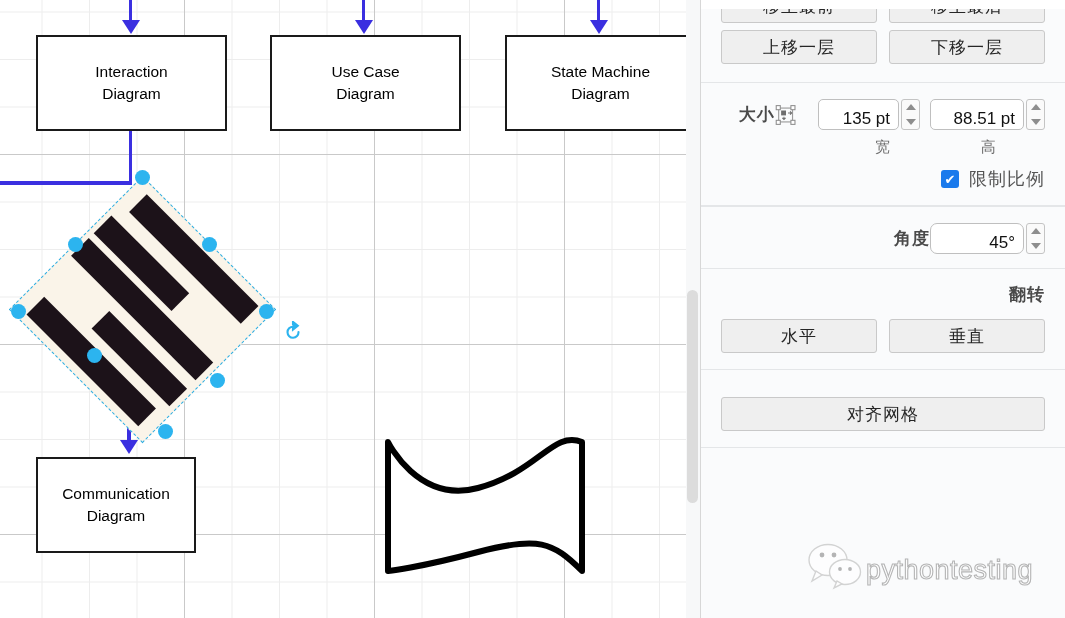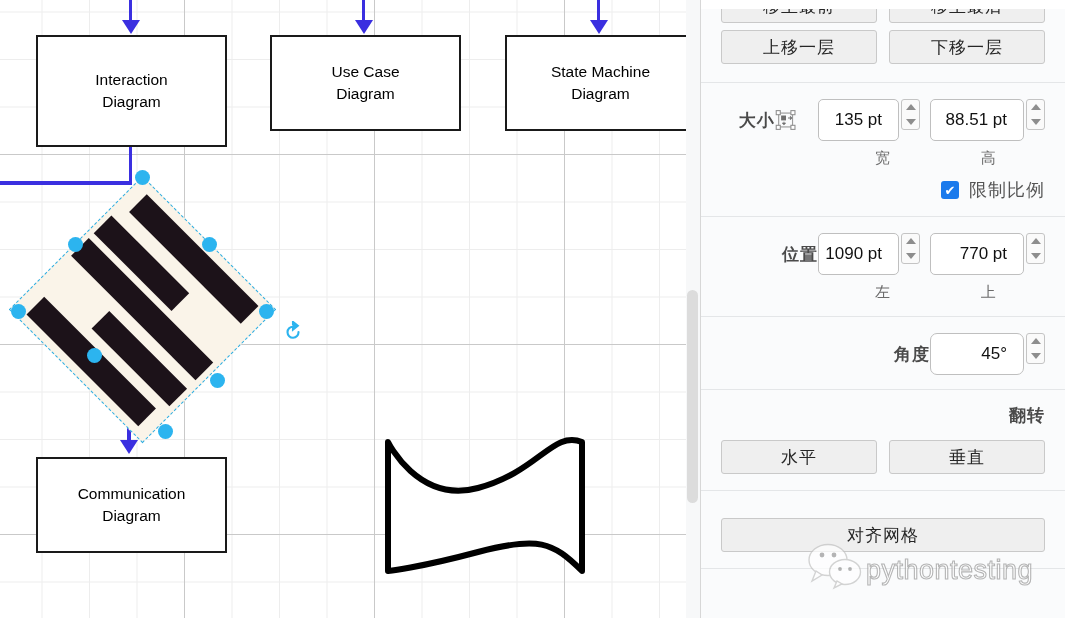--- a/index.html
+++ b/index.html
@@ -104,24 +104,24 @@
   .btn.wide { flex: 1 1 100%; }
 
   .row { display: flex; align-items: center; }
   .sec-label {
     font-size: 17px; font-weight: bold; color: #4a4a4a; letter-spacing: 1px; text-align: right;
   }
   .sub-label { font-size: 15px; color: #6b6b6b; letter-spacing: 1px; }
 
   .spin-group { display: flex; align-items: stretch; }
   .field {
-    width: 81px; height: 42px;
+    width: 81px; height: 31px;
     background: #fff; border: 1px solid #bfbfbf; border-radius: 5px;
-    display: flex; align-items: center; justify-content: flex-end;
-    padding-right: 16px; font-size: 17px; color: #111;
+    display: flex; align-items: flex-end; justify-content: flex-end;
+    padding-right: 8px; font-size: 17px; color: #111;
   }
   .spinner {
     width: 19px; height: 31px; margin-left: 2px;
     border: 1px solid #c4c4c4; border-radius: 3px; background: #fafafa;
     display: flex; flex-direction: column; align-items: center; justify-content: space-around;
   }
   .tri-up { width:0;height:0;border-left:5px solid transparent;border-right:5px solid transparent;border-bottom:6px solid #8d8d8d; }
   .tri-dn { width:0;height:0;border-left:5px solid transparent;border-right:5px solid transparent;border-top:6px solid #8d8d8d; }
 
   .chk {
@@ -158,36 +158,36 @@
 
     <div class="conn" style="left:597px; top:-40px; width:3px; height:62px;"></div>
     <div class="arrowhead" style="left:590px; top:20px;"></div>
 
     <div class="conn" style="left:129px; top:131px; width:3px; height:54px;"></div>
     <div class="conn" style="left:-10px; top:181px; width:142px; height:4px;"></div>
 
     <div class="conn" style="left:127px; top:395px; width:4px; height:48px;"></div>
     <div class="arrowhead" style="left:120px; top:440px;"></div>
 
-    <div class="node" style="left:36px; top:35px; width:191px; height:112px;">
+    <div class="node" style="left:36px; top:35px; width:191px; height:96px;">
       <span>Interaction
 Diagram</span>
     </div>
 
     <div class="node" style="left:270px; top:35px; width:191px; height:96px;">
       <span>Use Case
 Diagram</span>
     </div>
 
     <div class="node" style="left:505px; top:35px; width:191px; height:96px;">
       <span>State Machine
 Diagram</span>
     </div>
 
-    <div class="node" style="left:36px; top:457px; width:191px; height:96px;">
+    <div class="node" style="left:36px; top:457px; width:160px; height:96px;">
       <span>Communication
 Diagram</span>
     </div>
 
     <svg id="wave" viewBox="0 0 214 165">
       <path d="M10 18 C 10 18, 40 80, 100 64 C 160 48, 175 6, 204 18
                L 204 147 C 175 118, 160 112, 100 128 C 40 144, 10 147, 10 147 Z" fill="#ffffff" stroke="#000000" stroke-width="6" stroke-linejoin="round"></path>
     </svg>
 
     <div id="sel-wrap">
@@ -290,51 +290,20 @@
       <div class="row" style="margin-top:10px; justify-content:flex-end;">
         <div class="chk">
           <span>✔</span>
         </div>
         <div class="chk-label">限制比例</div>
       </div>
     </div>
 
     <div class="divider"></div>
 
-    <div class="sec" style="padding-top:16px; padding-bottom:14px;">
-      <div class="row">
-        <div class="sec-label" style="width:114px;">位置</div>
-
-        <div class="spin-group">
-          <div class="field">
-            <span>1090 pt</span>
-          </div>
-          <div class="spinner">
-            <div class="tri-up"></div>
-            <div class="tri-dn"></div>
-          </div>
-        </div>
-
-        <div class="spin-group" style="margin-left:10px;">
-          <div class="field" style="width:94px;">
-            <span>770 pt</span>
-          </div>
-          <div class="spinner">
-            <div class="tri-up"></div>
-            <div class="tri-dn"></div>
-          </div>
-        </div>
-      </div>
-
-      <div class="row" style="margin-top:8px;">
-        <div style="width:114px;"></div>
-        <div class="sub-label" style="width:101px; text-align:center;">左</div>
-        <div class="sub-label" style="width:114px; text-align:center;">上</div>
-      </div>
-    </div>
 
     <div class="divider"></div>
 
     <div class="sec" style="padding-top:16px; padding-bottom:14px;">
       <div class="row">
         <div class="sec-label" style="flex:1;">角度</div>
         <div class="spin-group">
           <div class="field" style="width:94px;border-radius:7px;">
             <span>45°</span>
           </div>

